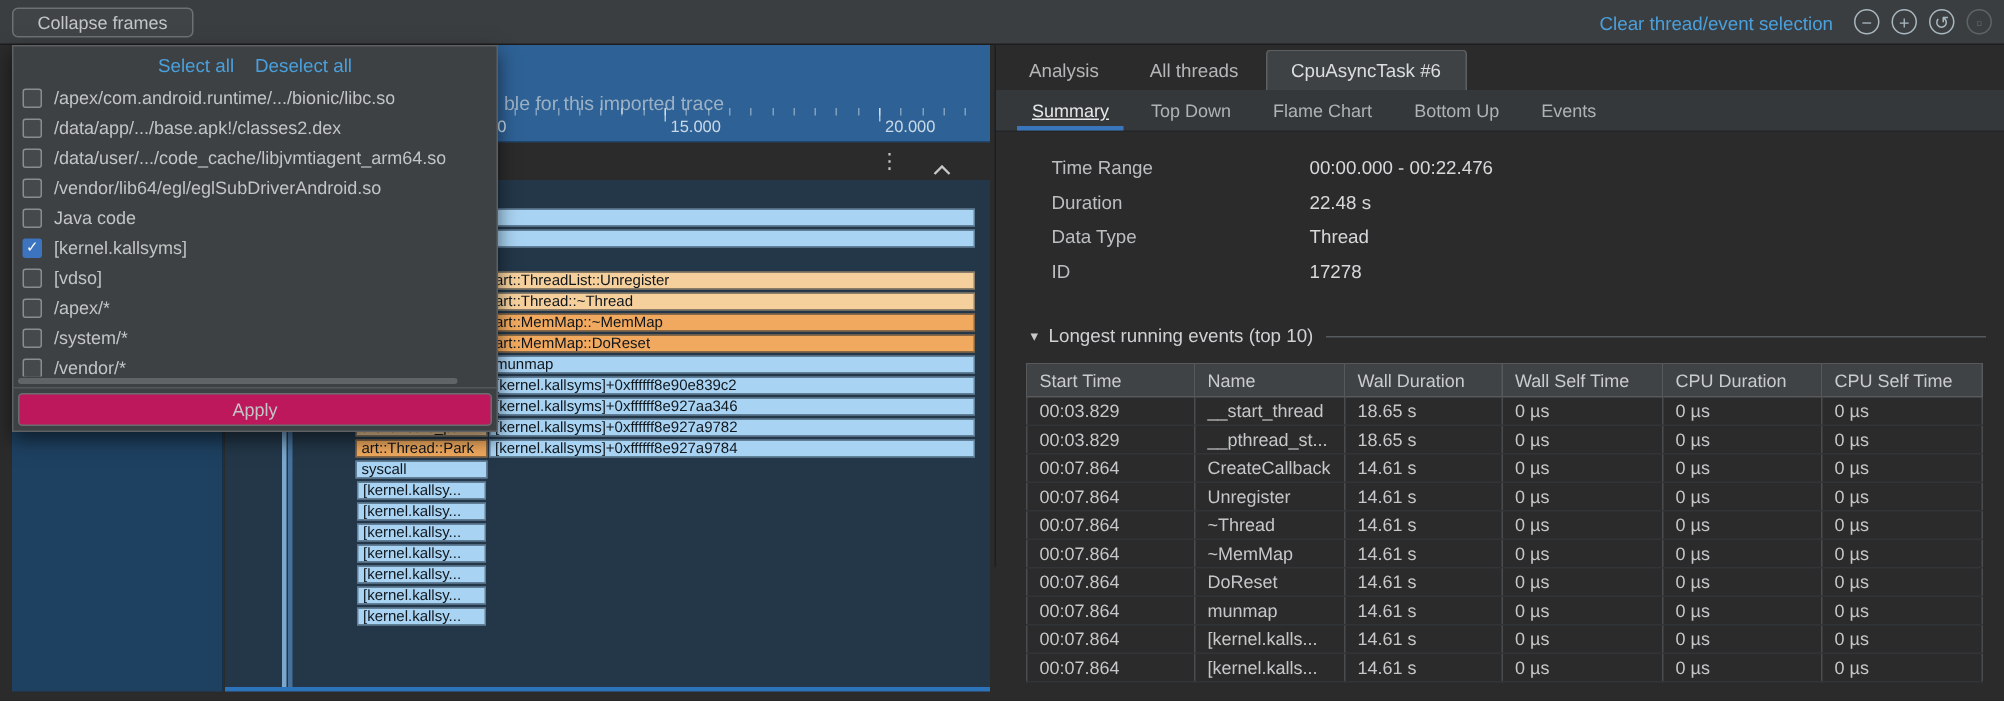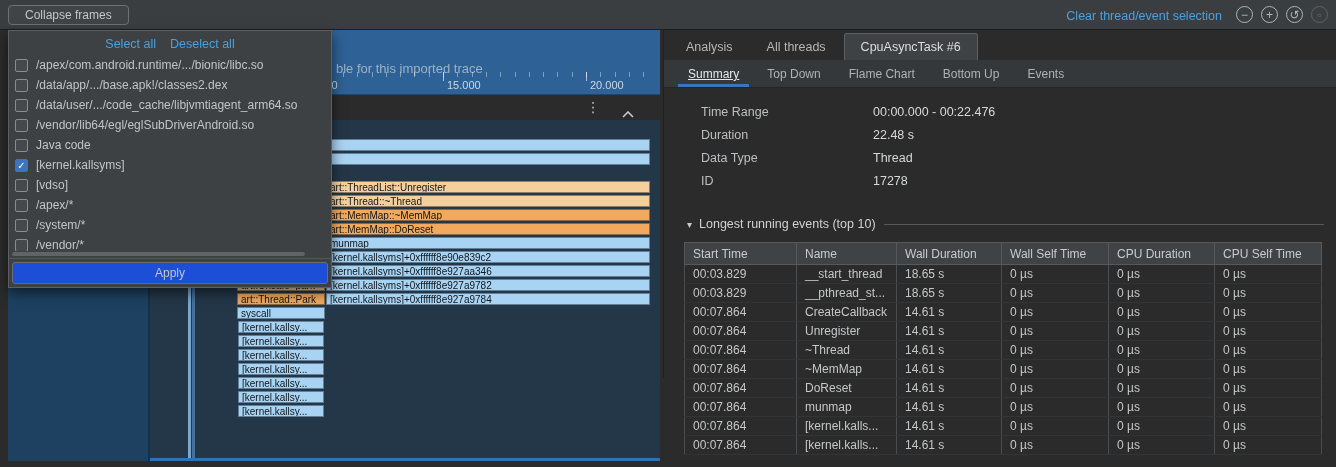--- a/index.html
+++ b/index.html
@@ -46,21 +46,21 @@
   .pop-link { color:#4aa0dd; font-size:12.5px; cursor:pointer; }
   #popup-items { height:196px; overflow:hidden; }
   .pop-row { display:flex; align-items:center; gap:8px; height:20px; padding:0 6px; cursor:pointer; }
   .cb { width:13px; height:13px; flex:none; border:1px solid #8a8d8f; border-radius:2px; background:#45494b;
         color:#fff; font-size:10px; line-height:11px; text-align:center; }
   .cb.checked { background:#3d74c0; border-color:#3d74c0; }
   .pop-lbl { font-size:12px; color:#c2c4c5; white-space:nowrap; overflow:hidden; }
   .pop-scroll { position:relative; height:7px; }
   .pop-scroll .thumb { position:absolute; left:3px; right:26px; top:1px; height:4px; background:#616466; border-radius:2px; cursor:pointer; }
   .pop-apply-wrap { border-top:1px solid #55585a; padding:3px; }
-  .pop-apply { display:block; width:100%; height:22px; background:#1d4ed8; border:1px solid #6a6d6f; border-radius:3px;
+  .pop-apply { display:block; width:100%; height:22px; background:#be185d; border:1px solid #6a6d6f; border-radius:3px;
                color:#c3c5c6; font-size:12px; cursor:pointer; }
 
   
   #right-panel { position:absolute; left:663px; top:30px; width:673px; height:348px; background:#2b2b2b; border-left:1px solid #1d1f20; }
   #tabs-row { display:flex; align-items:flex-end; height:30px; padding-left:6px; gap:2px; }
   .tab { height:26px; line-height:26px; padding:0 16px; font-size:12.5px; color:#b4b6b7; cursor:pointer; }
   .tab.sel { height:27px; line-height:26px; background:#3e4245; border:1px solid #5c6062; border-bottom:none;
              border-radius:3px 3px 0 0; color:#dcdddd; }
   #subtabs-row { display:flex; height:28px; background:#34383b; border-bottom:1px solid #232526; padding-left:10px; }
   .subtab { position:relative; line-height:28px; padding:0 14px; font-size:12px; color:#b0b2b3; cursor:pointer; }

